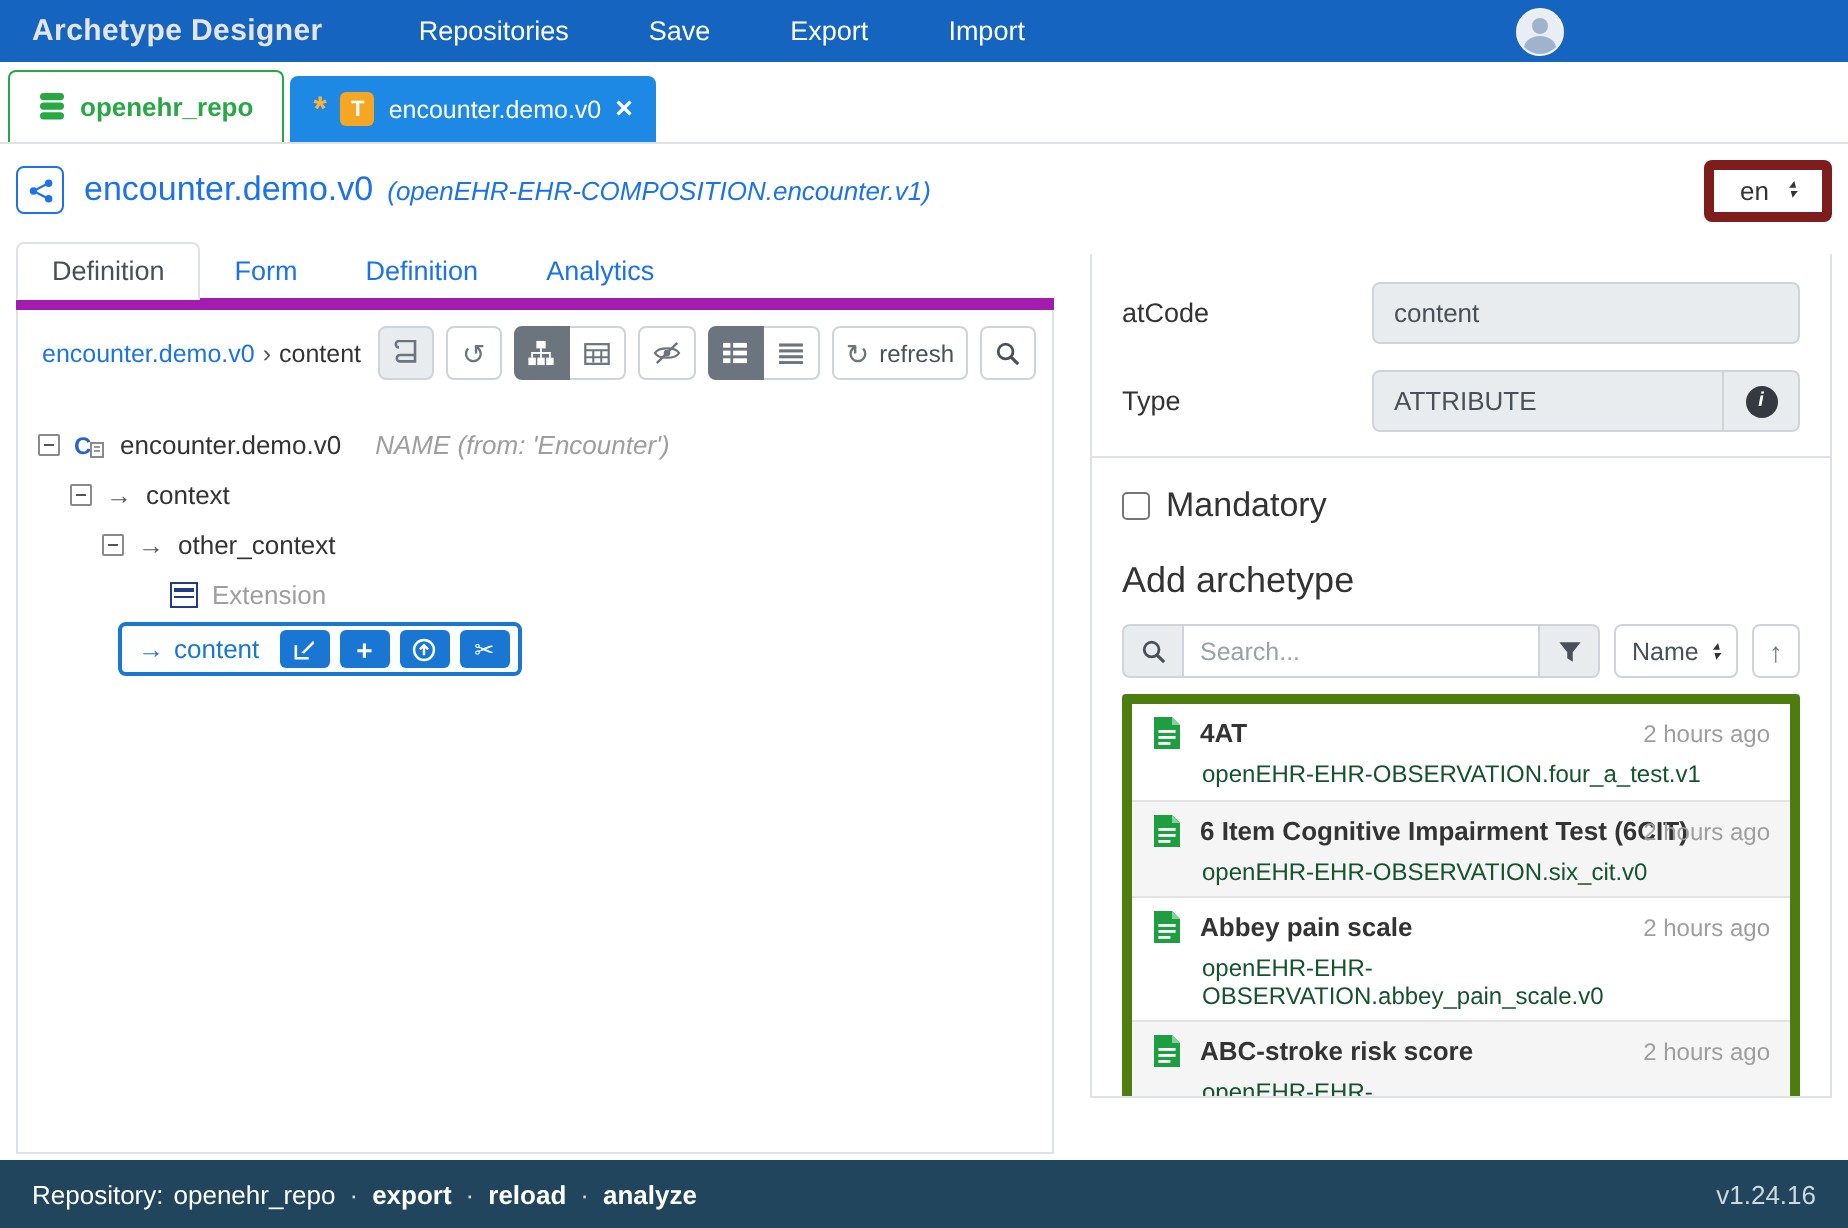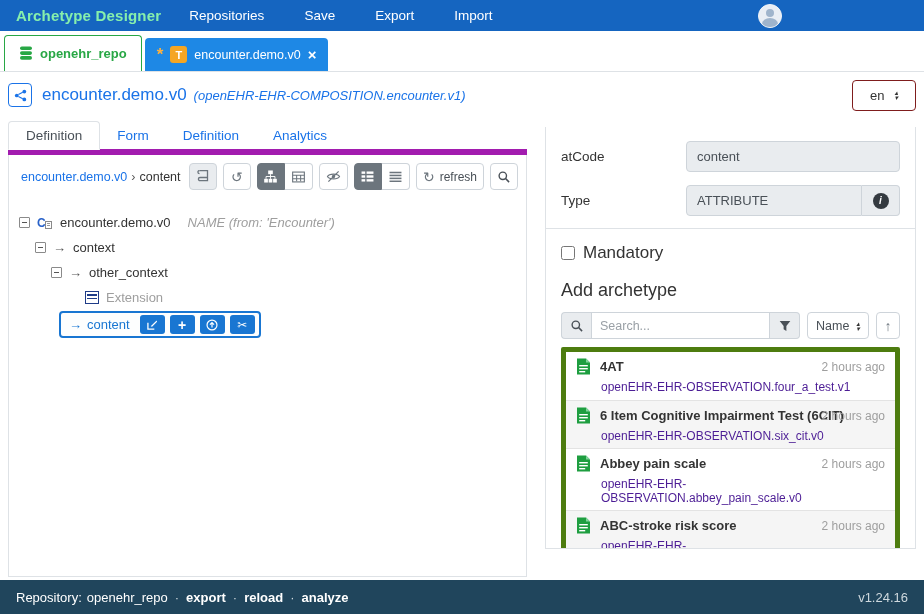--- a/index.html
+++ b/index.html
@@ -1,21 +1,21 @@
 <!DOCTYPE html>
 <html><head>
 <meta charset="utf-8">
 <style>
   * { margin:0; padding:0; box-sizing:border-box; }
   html,body { width:924px; height:614px; overflow:hidden; background:#fff;
               font-family:"Liberation Sans", sans-serif; position:relative; }
 
   
   .navbar { height:31px; background:#1565c0; display:flex; align-items:center; padding:0 16px; }
-  .brand { color:#86efac; font-size:15px; font-weight:bold; letter-spacing:.2px; margin-right:14px; }
+  .brand { color:#e5e5e5; font-size:15px; font-weight:bold; letter-spacing:.2px; margin-right:34px; }
   .nav-items { display:flex; align-items:center; }
   .nav-item { color:#fff; font-size:13.5px; padding:6px 14px; margin-right:12px; cursor:pointer; }
   .nav-spacer { flex:1; }
   .avatar-wrap { width:150px; display:flex; align-items:center; }
   .avatar { width:24px; height:24px; border-radius:50%; background:#e9eef5; border:1.5px solid #f0f4f8;
             position:relative; overflow:hidden; }
   .avatar .head { position:absolute; left:7px; top:4px; width:8px; height:8px; border-radius:50%; background:#9fb4cc; }
   .avatar .body { position:absolute; left:3px; top:13px; width:16px; height:12px; border-radius:50% 50% 0 0; background:#9fb4cc; }
 
   
@@ -31,21 +31,21 @@
              font-weight:bold; display:flex; align-items:center; justify-content:center; }
   .close-x { color:#fff; font-size:15px; font-weight:bold; line-height:12px; cursor:pointer; }
 
   
   .titlebar { height:46px; display:flex; align-items:center; padding:0 8px; }
   .share-btn { width:24px; height:24px; border:1.5px solid #1a73e8; border-radius:4px; background:#fff;
                display:flex; align-items:center; justify-content:center; cursor:pointer; margin-right:10px; }
   .doc-title { color:#1a73e8; font-size:17px; }
   .doc-subtitle { color:#1a73e8; font-size:13px; font-style:italic; margin-left:7px; }
   .title-spacer { flex:1; }
-  .lang-select { border:1px solid #7f1d1d; border-radius:4px; height:31px; width:64px; display:flex;
+  .lang-select { border:5px solid #7f1d1d; border-radius:4px; height:31px; width:64px; display:flex;
                  align-items:center; justify-content:center; gap:10px; font-size:13px; color:#333; cursor:pointer; }
   .updown { display:inline-flex; flex-direction:column; line-height:5px; font-size:7px; color:#333; font-style:normal; }
 
   
   .main { display:flex; padding:9px 8px 0 8px; gap:18px; }
   .col-left { width:519px; }
   .col-right { width:371px; }
   .paneltabs { display:flex; border-bottom:6px solid #a21caf; height:28px; align-items:flex-end; }
   .ptab { font-size:13.5px; padding:6px 17px; cursor:pointer; color:#1a73e8; }
   .ptab.active { color:#495057; background:#fff; border:1px solid #dee2e6; border-bottom:1px solid #fff;
@@ -124,21 +124,21 @@
   .up-btn { width:28px; height:27px; border:1px solid #ced4da; border-radius:4px; background:#fff;
             color:#6c757d; font-size:14px; font-weight:bold; display:flex; align-items:center;
             justify-content:center; cursor:pointer; }
   .arch-list { border:5px solid #4d7c0f; border-radius:2px; height:213px; overflow:hidden; }
   .arow { padding:6px 10px 5px 10px; min-height:48px; position:relative; cursor:pointer; }
   .arow.stripe { background:#f5f5f5; }
   .arow + .arow { border-top:1px solid #e3e3e3; }
   .arow-top { display:flex; align-items:center; gap:9px; }
   .aname { font-size:13px; font-weight:bold; color:#333; }
   .atime { position:absolute; right:10px; top:8px; font-size:12px; color:#9e9e9e; }
-  .aid { font-size:12px; color:#4c1d95; margin:5px 0 0 25px; }
+  .aid { font-size:12px; color:#14532d; margin:5px 0 0 25px; }
   .doc-icon { width:15px; height:17px; flex:none; }
 
   
   .footer { position:absolute; left:0; bottom:0; width:924px; height:34px; background:#20455c;
             display:flex; align-items:center; padding:0 16px; color:#fff; font-size:13px; }
   .foot-sep { margin:0 7px; color:#cfd9de; }
   .foot-link { font-weight:bold; cursor:pointer; }
   .foot-spacer { flex:1; }
   .version { color:#cfd9de; font-size:13px; }
 </style>

